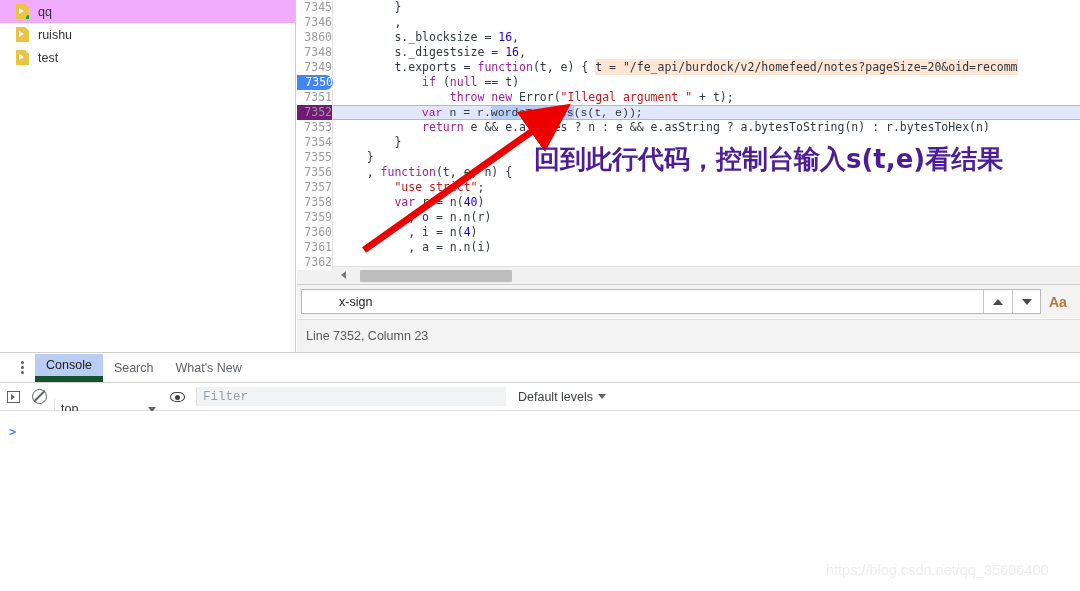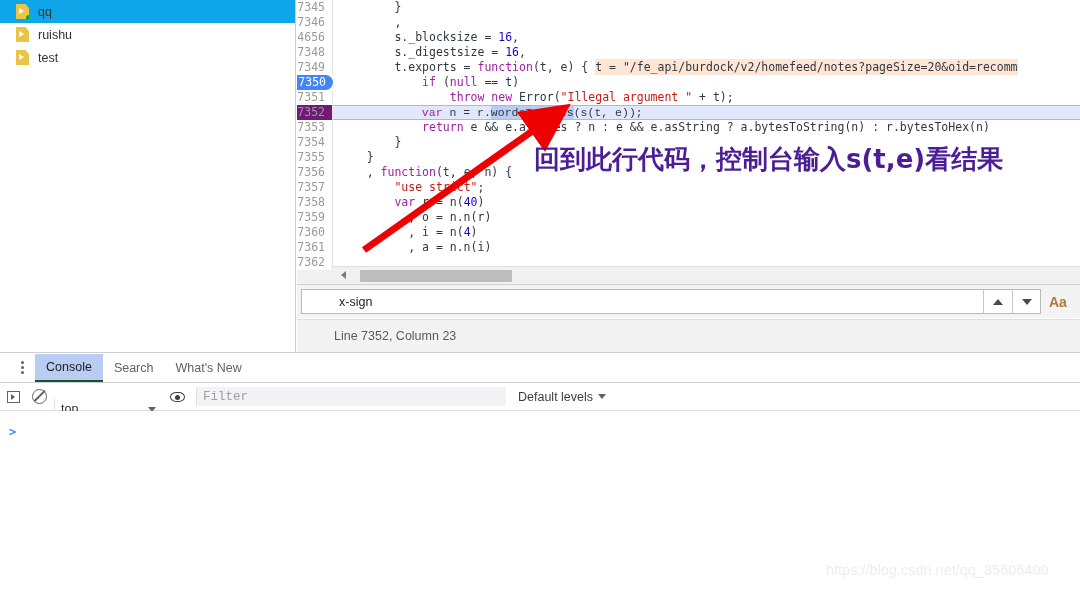--- a/index.html
+++ b/index.html
@@ -16,21 +16,21 @@
   
   #navigator{
     position:absolute;left:0;top:0;width:296px;height:352px;
     background:#ffffff;border-right:1px solid #cdcdcd;
     box-sizing:border-box;
   }
   .tree-row{
     height:23px;display:flex;align-items:center;padding-left:16px;
     font-size:12.5px;color:#333;box-sizing:border-box;position:relative;
   }
-  .tree-row.selected{background:#0ea5e9;align-items:center;}
+  .tree-row.selected{background:#f0abfc;align-items:center;}
   .file-icon{
     width:13px;height:15px;margin-right:9px;position:relative;flex:none;
     background:#e9c547;
     clip-path:polygon(0 0, 72% 0, 100% 26%, 100% 100%, 0 100%);
   }
   .file-icon:after{
     content:"";position:absolute;left:3px;top:4px;
     border-left:5px solid #ffffff;
     border-top:3.5px solid transparent;
     border-bottom:3.5px solid transparent;
@@ -44,21 +44,21 @@
   #editor{
     position:absolute;left:297px;top:0;width:783px;height:283px;
     background:#ffffff;overflow:hidden;
   }
   .code-line{
     height:15px;display:flex;align-items:stretch;position:relative;
     font-family:"DejaVu Sans Mono", monospace;font-size:11.5px;
     white-space:pre;
   }
   .ln{
-    width:36px;flex:none;text-align:right;padding-right:7px;
+    width:36px;flex:none;text-align:right;
     color:#9a9a9a;box-sizing:border-box;line-height:15px;
     background:#ffffff;border-right:1px solid #e3e3e3;
     position:relative;z-index:3;
   }
   .ln.bp{
     color:#ffffff;background:#4285f4;border-right:none;
     border-radius:0 8px 8px 0;font-weight:500;
   }
   .ln.active{background:#701a75;}
   .code{
@@ -118,21 +118,21 @@
   .chev.up{border-bottom:6px solid #4a4a4a;border-left:5px solid transparent;border-right:5px solid transparent;}
   .chev.down{border-top:6px solid #4a4a4a;border-left:5px solid transparent;border-right:5px solid transparent;}
   #find-case{
     margin-left:8px;font-size:14px;color:#b07a3a;font-weight:bold;
   }
 
   
   #statusbar{
     position:absolute;left:297px;top:319px;width:783px;height:33px;
     background:#f3f3f3;border-top:1px solid #dddddd;
-    display:flex;align-items:center;box-sizing:border-box;padding-left:28px;
+    display:flex;align-items:center;box-sizing:border-box;
   }
   #status-text{padding-left:9px;font-size:12.5px;color:#5a5a5a;}
 
   
   #drawer{
     position:absolute;left:0;top:352px;width:1080px;height:239px;
     background:#ffffff;border-top:1px solid #cfcfcf;box-sizing:border-box;
   }
   #drawer-tabs{
     height:29px;display:flex;align-items:center;
@@ -141,21 +141,21 @@
   }
   #kebab{
     width:26px;display:flex;flex-direction:column;align-items:center;
     justify-content:center;gap:2px;margin-left:9px;
   }
   #kebab i{width:3px;height:3px;border-radius:50%;background:#5f6368;display:block;}
   .dtab{
     height:28px;display:flex;align-items:center;padding:0 11px;
     font-size:12.5px;color:#5f6368;box-sizing:border-box;
   }
-  .dtab.sel{color:#202124;border-bottom:2px solid #14532d;}
+  .dtab.sel{color:#202124;border-bottom:6px solid #14532d;}
 
   #console-toolbar{
     height:27px;display:flex;align-items:center;
     border-bottom:1px solid #dfdfdf;background:#ffffff;
   }
   .tb-icon{width:26px;display:flex;align-items:center;justify-content:center;flex:none;}
   #exec-icon{
     width:13px;height:12px;border:1.5px solid #5f6368;box-sizing:border-box;
     position:relative;
   }
@@ -247,21 +247,21 @@
 
     <div class="code-line">
       <span class="ln">7345</span>
       <span class="code"><span class="p">        }</span></span>
     </div>
     <div class="code-line">
       <span class="ln">7346</span>
       <span class="code"><span class="p">        ,</span></span>
     </div>
     <div class="code-line">
-      <span class="ln">4656</span>
+      <span class="ln">3860</span>
       <span class="code"><span class="p">        s._blocksize = </span><span class="n">16</span><span class="p">,</span></span>
     </div>
     <div class="code-line">
       <span class="ln">7348</span>
       <span class="code"><span class="p">        s._digestsize = </span><span class="n">16</span><span class="p">,</span></span>
     </div>
     <div class="code-line">
       <span class="ln">7349</span>
       <span class="code"><span class="p">        t.exports = </span><span class="k">function</span><span class="p">(t, e) { </span><span class="hl-str">t = "/fe_api/burdock/v2/homefeed/notes?pageSize=20&amp;oid=recomm</span></span>
     </div>

